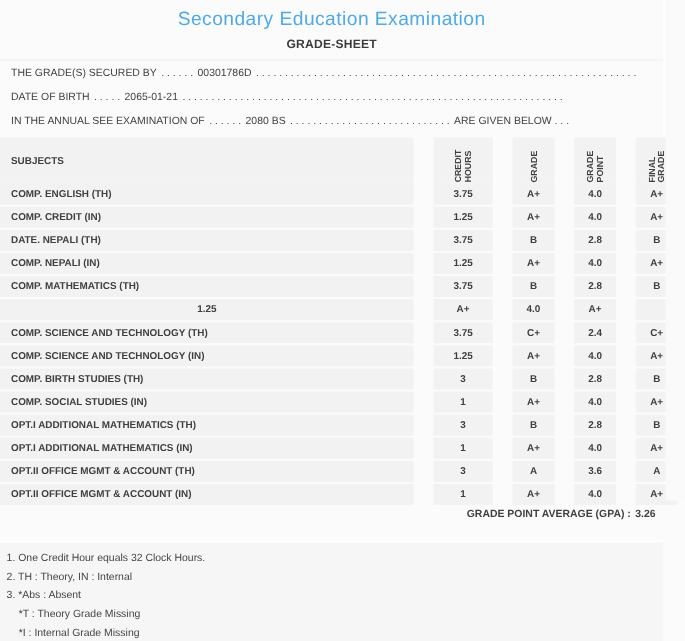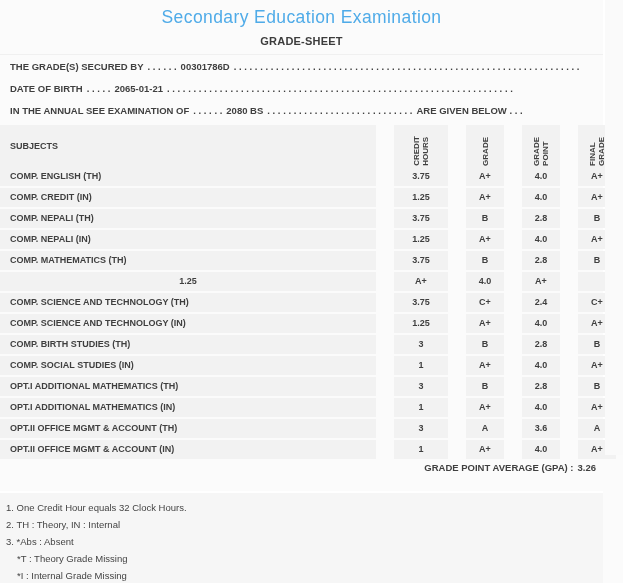--- a/index.html
+++ b/index.html
@@ -31,21 +31,21 @@
 
   .info-section {
     margin-top: 7px;
     padding: 0 10px;
     border-top: 1px solid #f0f0f0;
   }
   .info-line {
     height: 22px;
     line-height: 24px;
     font-size: 9.5px;
-    font-weight: bold;
+    font-weight: normal;
     color: #3f3f3f;
     white-space: nowrap;
     overflow: hidden;
     width: 590px;
   }
   .info-line .part { margin-right: 4px; }
 
   .grade-table { margin-top: 4px; }
   .thead-row, .trow {
     display: grid;
@@ -152,21 +152,21 @@
           </div>
           <div class="trow">
             <div class="cell subject">COMP. CREDIT (IN)</div>
             <div class="cell num">1.25</div>
             <div class="cell num">A+</div>
             <div class="cell num">4.0</div>
             <div class="cell num">A+</div>
             <div class="cell num"></div>
           </div>
           <div class="trow">
-            <div class="cell subject">COMP. NEPALI (TH)</div>
+            <div class="cell subject">DATE. NEPALI (TH)</div>
             <div class="cell num">3.75</div>
             <div class="cell num">B</div>
             <div class="cell num">2.8</div>
             <div class="cell num">B</div>
             <div class="cell num"></div>
           </div>
           <div class="trow">
             <div class="cell subject">COMP. NEPALI (IN)</div>
             <div class="cell num">1.25</div>
             <div class="cell num">A+</div>

